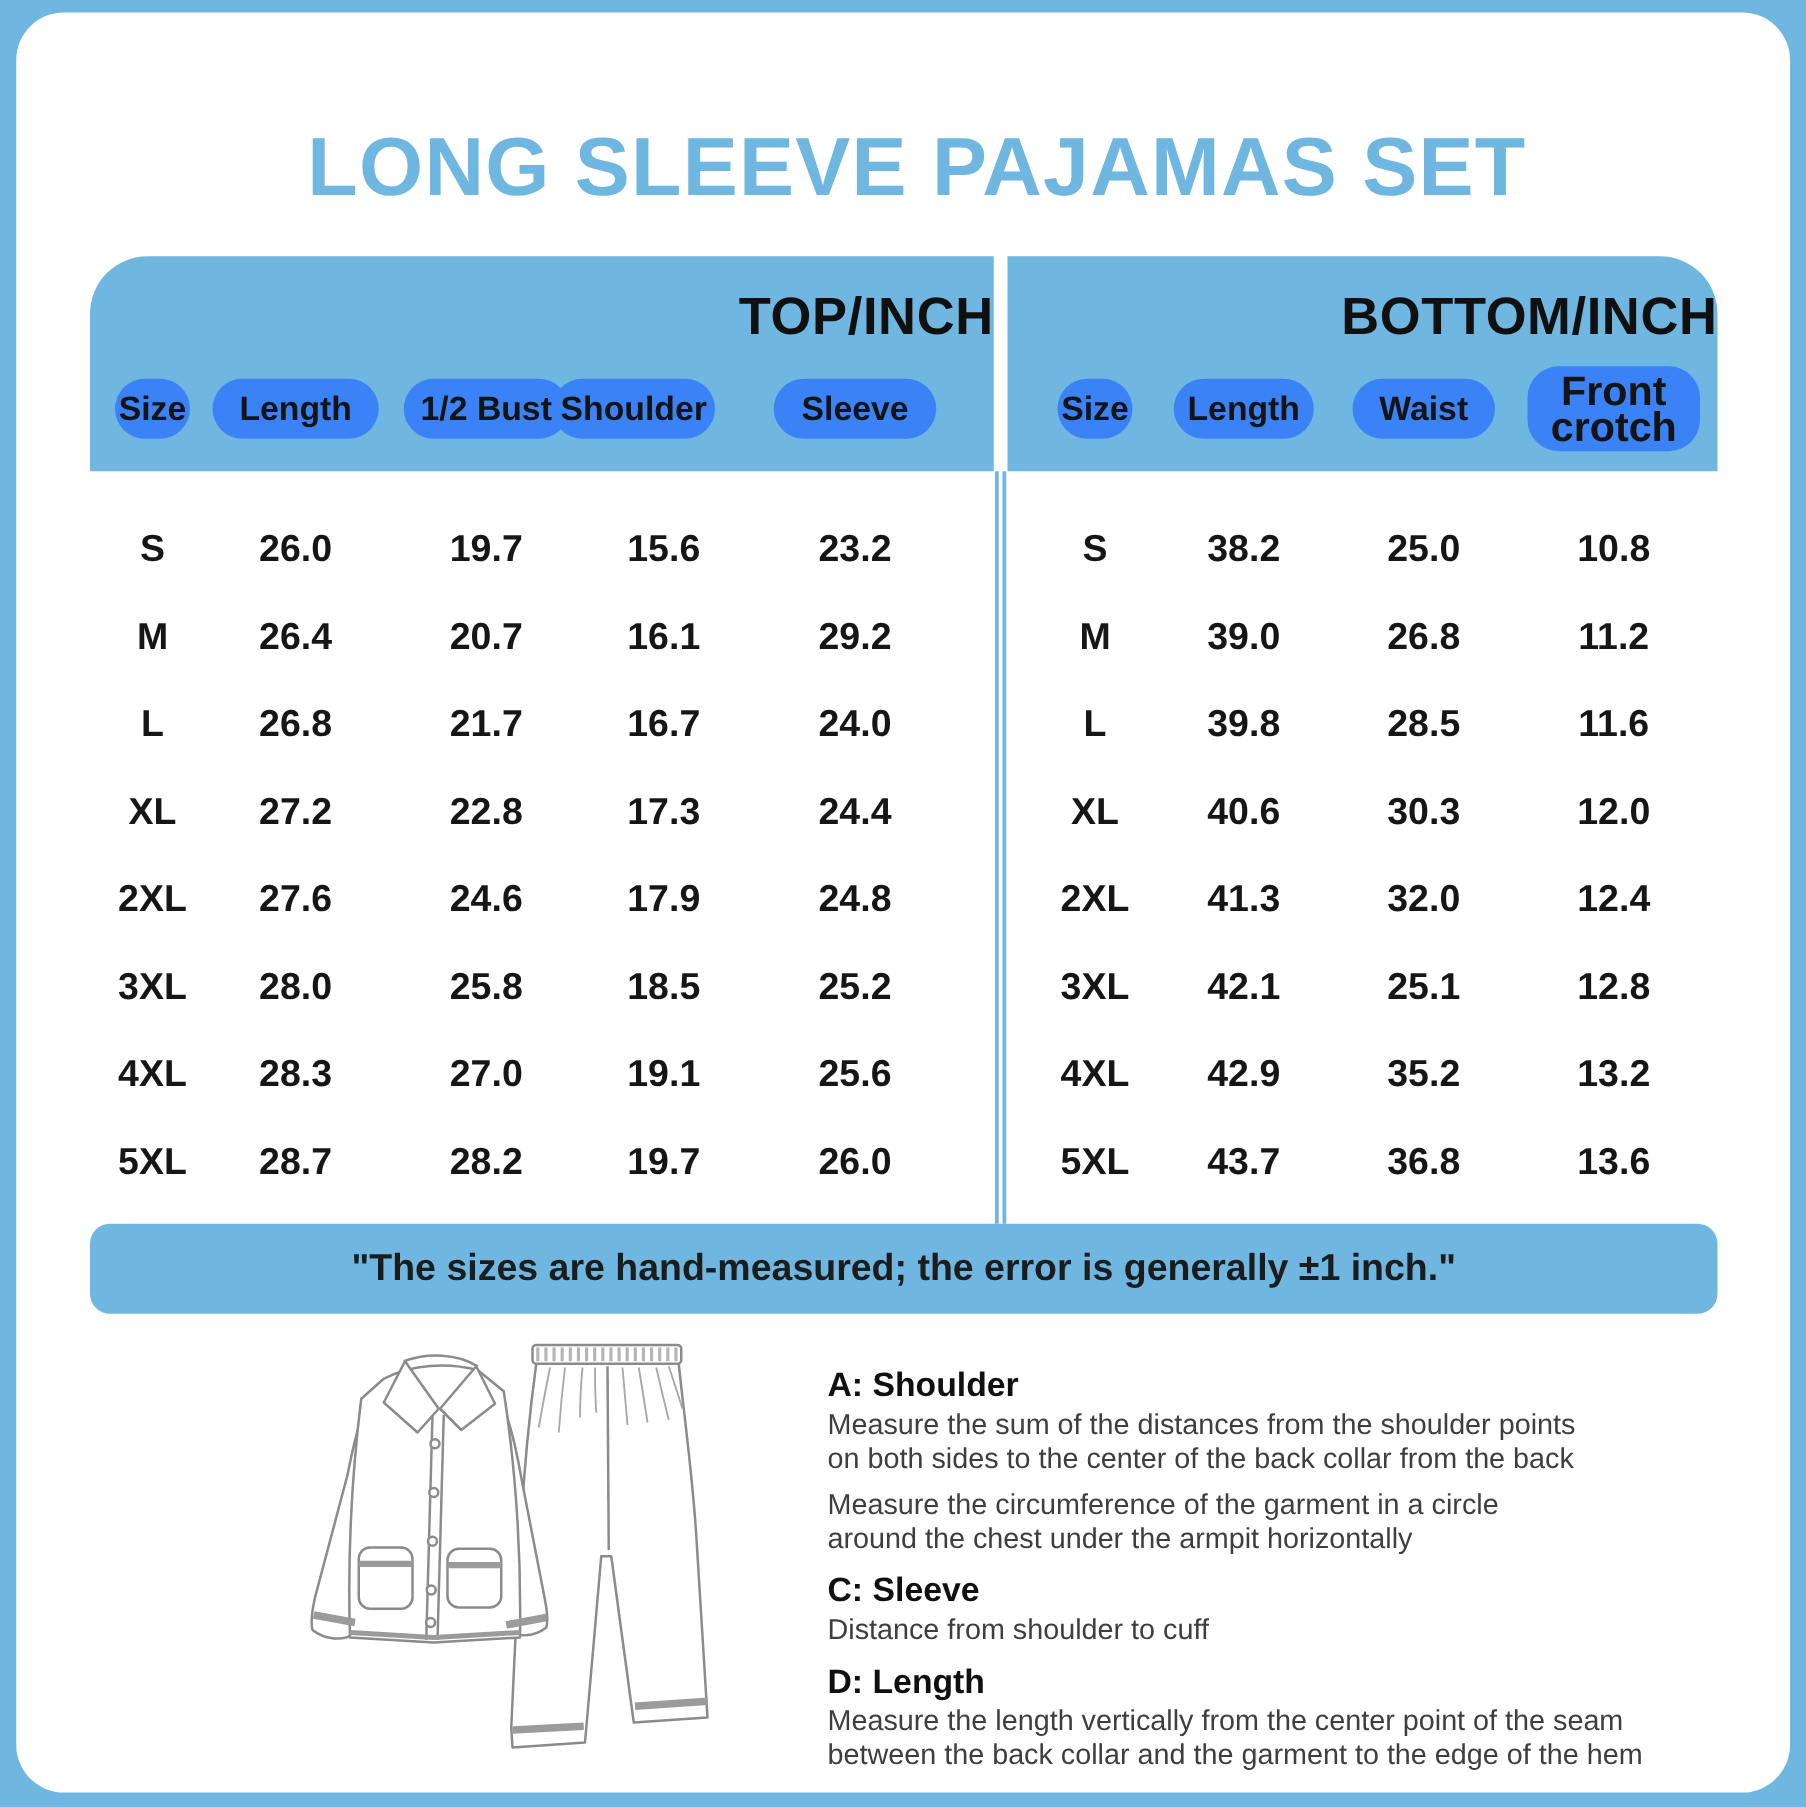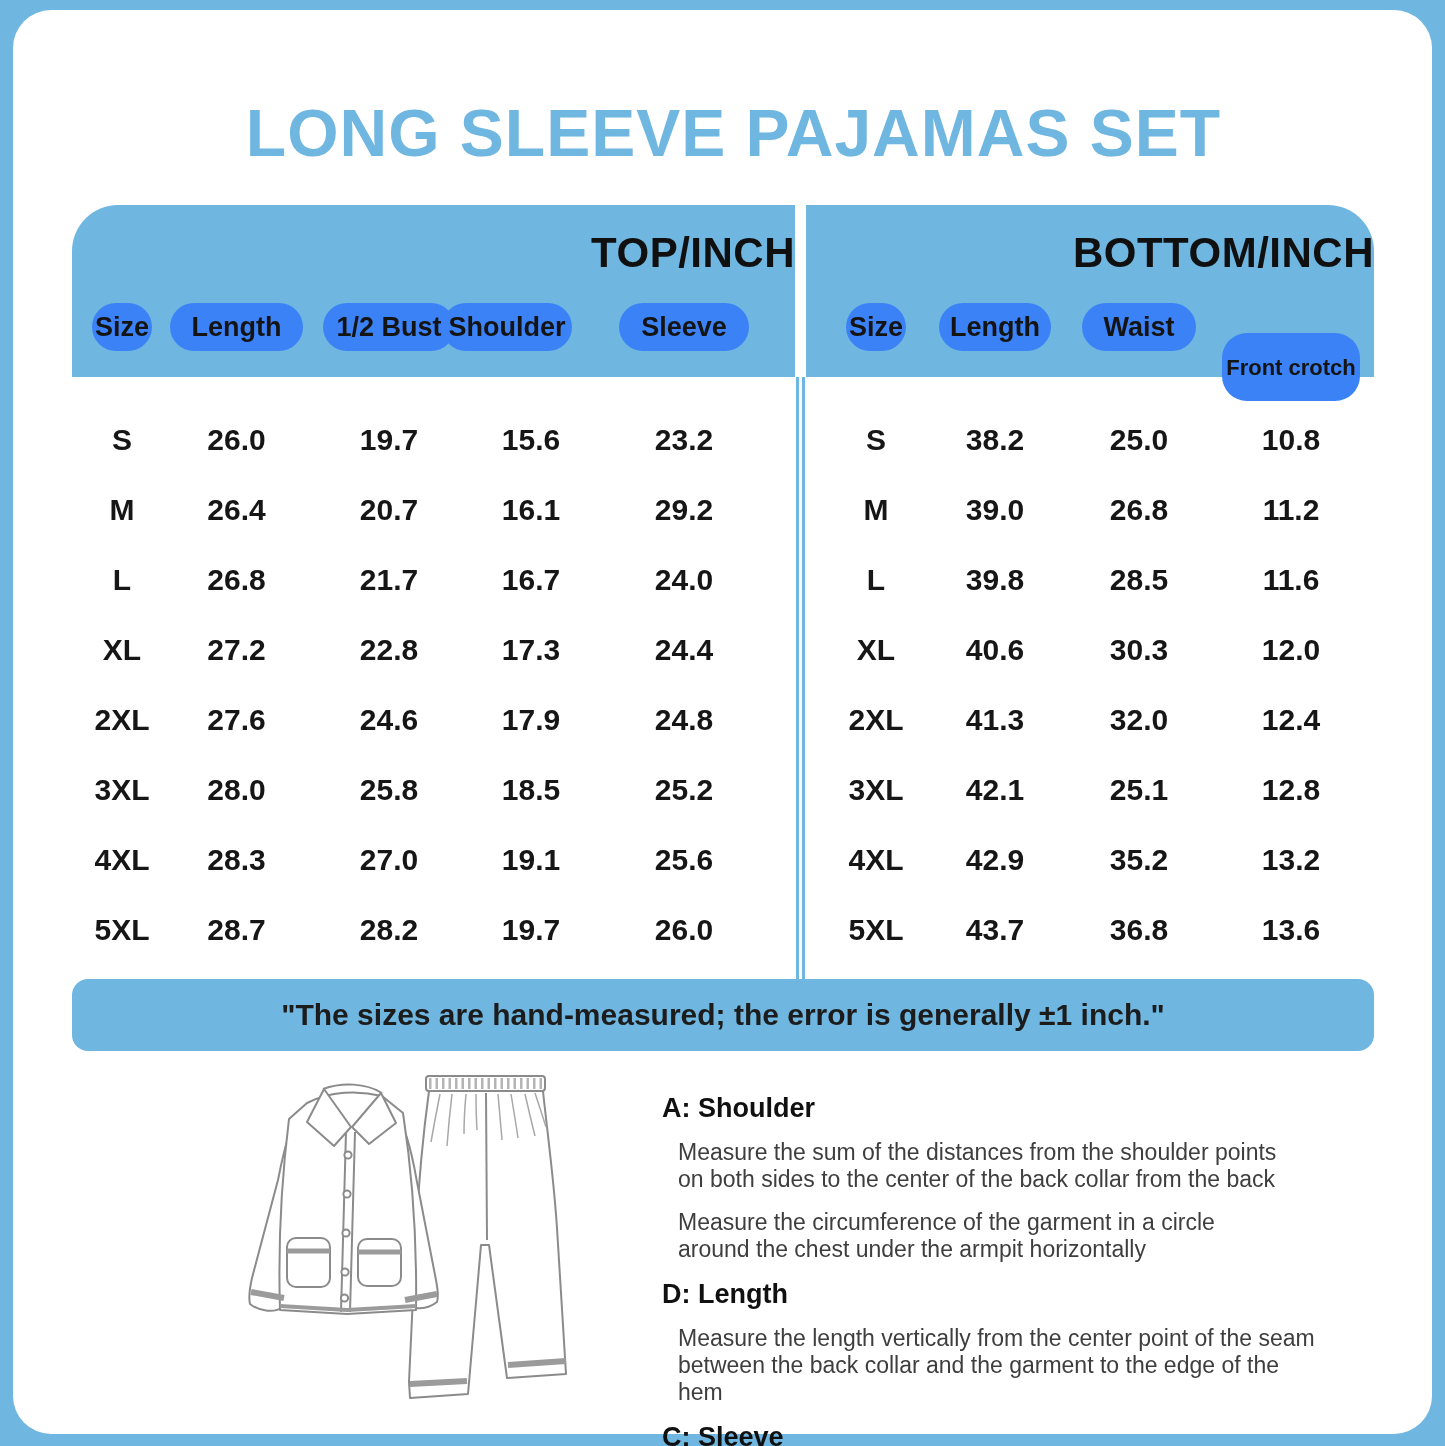--- a/index.html
+++ b/index.html
@@ -29,21 +29,21 @@
   .pill{
     position:absolute;top:98px;height:48px;background:#3b82f6;border-radius:25px;
     display:flex;align-items:center;justify-content:center;text-align:center;
     font-size:27px;font-weight:bold;color:#141414;line-height:29px;
   }
   .pl0{left:20px;width:60px}  .pl1{left:98px;width:133px}
   .pl2{left:251px;width:132px}.pl3{left:370px;width:130px}
   .pl4{left:547px;width:130px}
   .pr0{left:40px;width:60px}  .pr1{left:133px;width:112px}
   .pr2{left:276px;width:114px}
-  .pr3{left:416px;width:138px;top:88px;height:68px;font-size:22px;margin-top:40px;}
+  .pr3{left:416px;width:138px;top:88px;height:68px;font-size:33px;}
   .rows{position:absolute;top:200px;}
   .rows-left{left:0;width:723px;}
   .rows-right{left:734px;width:568px;}
   .trow{height:70px;align-items:center;display:grid;}
   .trow span{
     text-align:center;font-size:30px;font-weight:bold;color:#161616;
   }
   .trow-l{grid-template-columns:20px 60px 18px 133px 20px 132px 11px 130px 23px 130px;}
   .trow-l span:nth-child(1){grid-column:2}
   .trow-l span:nth-child(2){grid-column:4}
@@ -62,21 +62,21 @@
   .note{
     position:absolute;left:0;top:774px;width:1302px;height:72px;
     background:#6FB7E1;border-radius:16px;
     display:flex;align-items:center;justify-content:center;
     font-size:30px;font-weight:bold;color:#1c1c1c;
   }
   .illu{position:absolute;left:230px;top:1060px;}
   .guide{position:absolute;left:662px;top:1080px;width:680px;}
   .gi{margin:0 0 10px 0;}
   .gi h3{margin:13px 0 3px 0;font-size:27px;line-height:30px;color:#101010;font-weight:bold;}
-  .gi p{margin:16px;font-size:23px;line-height:27px;color:#3E3E3E;white-space:pre-line;}
+  .gi p{margin:0;font-size:23px;line-height:27px;color:#3E3E3E;white-space:pre-line;}
 </style>
 </head>
 <body>
 
 <div class="card"></div>
 
 <h1 class="page-title">LONG SLEEVE PAJAMAS SET</h1>
 
 <div class="content">
 
@@ -250,21 +250,21 @@
   <div class="gi">
     <h3>A: Shoulder</h3>
     <p>Measure the sum of the distances from the shoulder points
 on both sides to the center of the back collar from the back</p>
   </div>
   <div class="gi">
     <p>Measure the circumference of the garment in a circle
 around the chest under the armpit horizontally</p>
   </div>
   <div class="gi">
+    <h3>C: Sleeve</h3>
+    <p>Distance from shoulder to cuff</p>
+  </div>
+  <div class="gi">
     <h3>D: Length</h3>
     <p>Measure the length vertically from the center point of the seam
 between the back collar and the garment to the edge of the hem</p>
   </div>
-  <div class="gi">
-    <h3>C: Sleeve</h3>
-    <p>Distance from shoulder to cuff</p>
-  </div>
 </div>
 
 </body></html>

